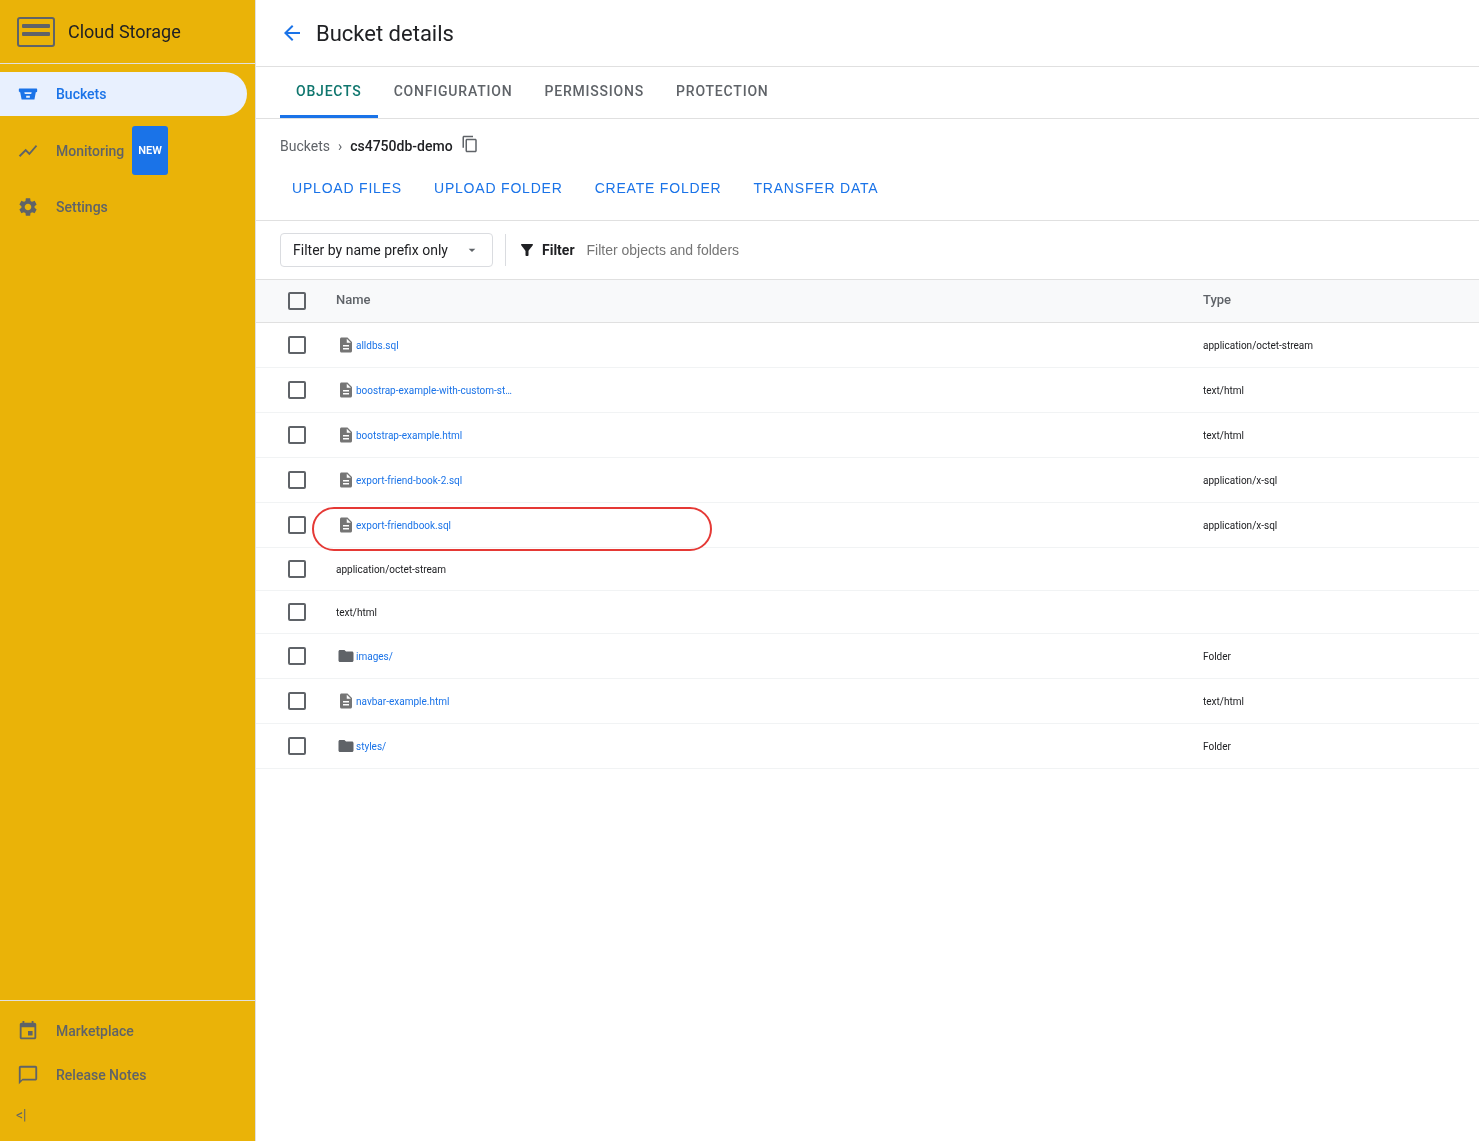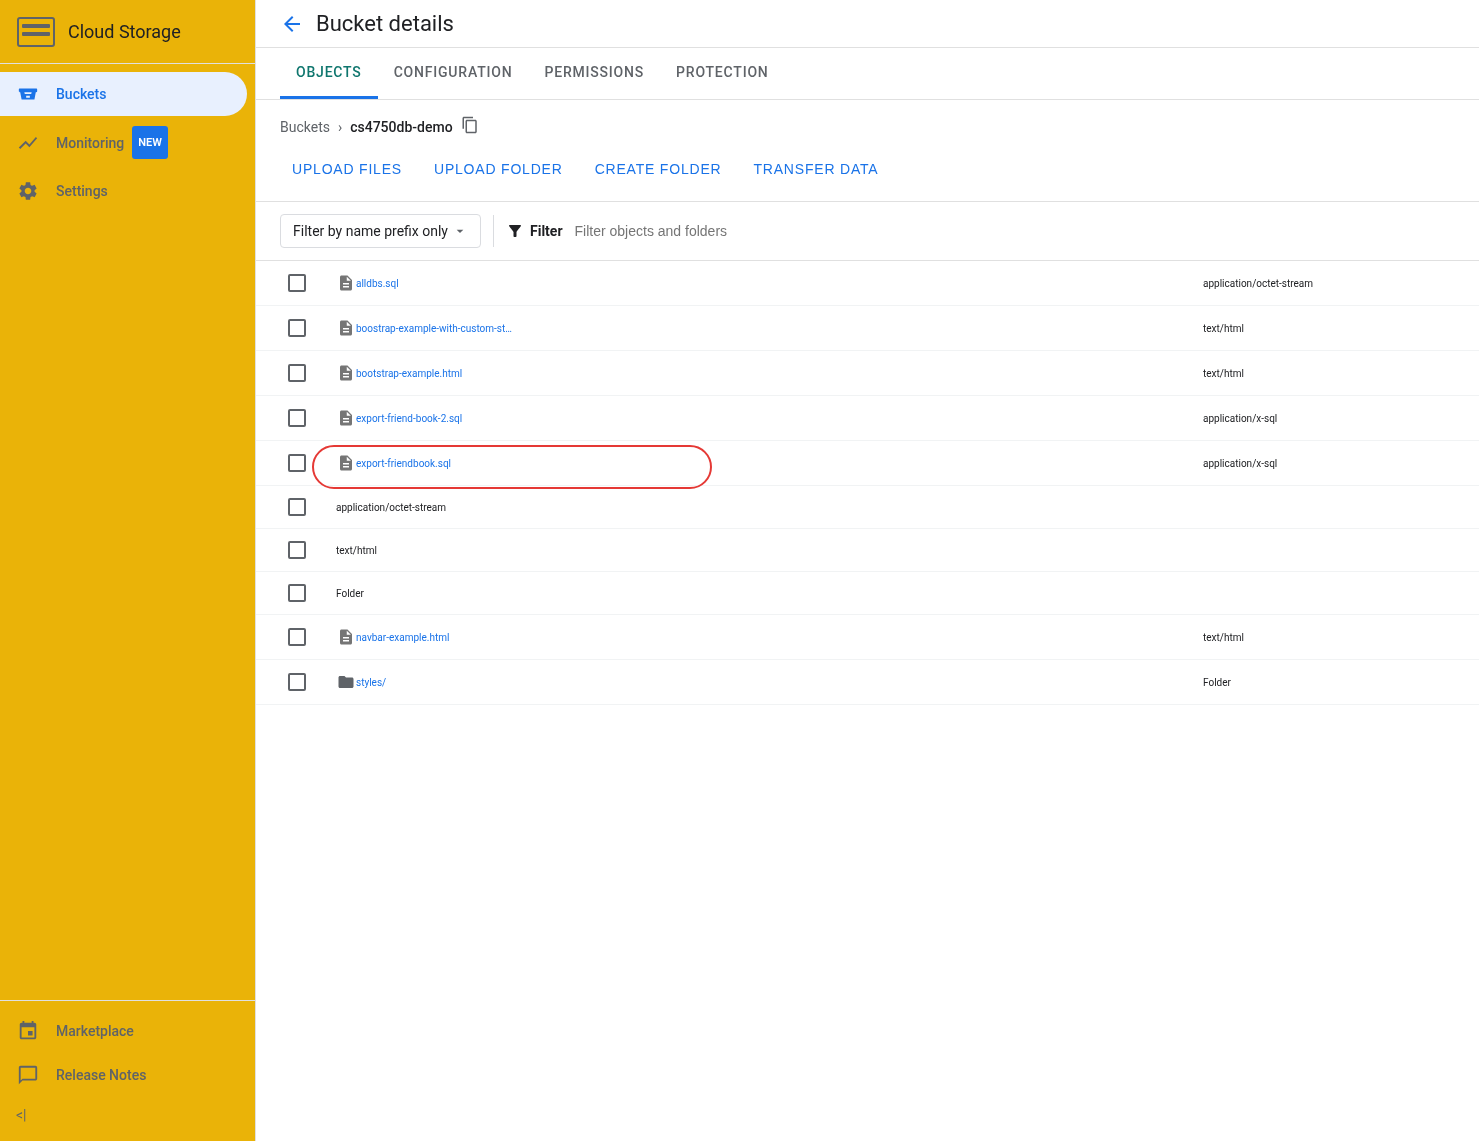--- a/index.html
+++ b/index.html
@@ -73,21 +73,21 @@
     .sidebar-item.active .sidebar-item-icon svg path,
     .sidebar-item.active .sidebar-item-icon svg rect {
       fill: #1a73e8;
     }
 
     .sidebar-badge {
       background: #1a73e8;
       color: #fff;
       font-size: 11px;
       font-weight: 600;
-      padding: 10px 6px;
+      padding: 18px 6px;
       border-radius: 3px;
       margin-left: 8px;
     }
 
     .sidebar-bottom {
       border-top: 1px solid #e0e0e0;
       padding: 8px 0;
     }
 
     .sidebar-collapse {
@@ -105,21 +105,21 @@
       display: flex;
       flex-direction: column;
       overflow: hidden;
     }
 
     #main-header {
       display: flex;
       align-items: center;
       padding: 16px 24px;
       border-bottom: 1px solid #e0e0e0;
-      height: 48px;
+      height: 67px;
     }
 
     .back-arrow {
       color: #1a73e8;
       font-size: 20px;
       margin-right: 12px;
       cursor: pointer;
       display: flex;
       align-items: center;
     }
@@ -208,21 +208,21 @@
       display: flex;
       align-items: center;
       padding: 12px 24px;
       gap: 12px;
       border-bottom: 1px solid #e0e0e0;
     }
 
     .filter-select {
       display: flex;
       align-items: center;
-      gap: 4px;
+      gap: 16px;
       padding: 8px 12px;
       border: 1px solid #dadce0;
       border-radius: 4px;
       cursor: pointer;
       font-size: 14px;
       color: #202124;
     }
 
     .filter-divider {
       width: 1px;
@@ -445,20 +445,27 @@
     <div class="filter-icon-btn">
       <svg width="18" height="18" viewBox="0 0 24 24">
         <path fill="#202124" d="M4.25 5.61C6.27 8.2 10 13 10 13v6c0 .55.45 1 1 1h2c.55 0 1-.45 1-1v-6s3.72-4.8 5.74-7.39C20.25 4.95 19.78 4 18.95 4H5.04c-.83 0-1.3.95-.79 1.61z"></path>
       </svg>
       <span>Filter</span>
     </div>
     <input class="filter-input" type="text" placeholder="Filter objects and folders" style="">
   </div>
 
   <div id="files-table">
+    <div class="table-header">
+      <div class="table-header-cell">
+        <div class="checkbox"></div>
+      </div>
+      <div class="table-header-cell">Name</div>
+      <div class="table-header-cell">Type</div>
+    </div>
 
     <div class="table-row">
       <div class="table-cell">
         <div class="checkbox"></div>
       </div>
       <div class="table-cell">
         <div class="file-icon">
           <svg width="18" height="20" viewBox="0 0 24 24">
               <path fill="#757575" d="M14 2H6c-1.1 0-1.99.9-1.99 2L4 20c0 1.1.89 2 1.99 2H18c1.1 0 2-.9 2-2V8l-6-6zm2 16H8v-2h8v2zm0-4H8v-2h8v2zm-3-5V3.5L18.5 9H13z"></path>
             </svg>
@@ -540,20 +547,28 @@
       <div class="table-cell">
         <div class="checkbox"></div>
       </div>
       <div class="table-cell">text/html</div>
     </div>
 
     <div class="table-row">
       <div class="table-cell">
         <div class="checkbox"></div>
       </div>
+      <div class="table-cell">
+        <div class="file-icon">
+          <svg width="20" height="18" viewBox="0 0 24 24">
+              <path fill="#5f6368" d="M10 4H4c-1.1 0-1.99.9-1.99 2L2 18c0 1.1.9 2 2 2h16c1.1 0 2-.9 2-2V8c0-1.1-.9-2-2-2h-8l-2-2z"></path>
+            </svg>
+        </div>
+        <a class="file-link">images/</a>
+      </div>
       <div class="table-cell">Folder</div>
     </div>
 
     <div class="table-row">
       <div class="table-cell">
         <div class="checkbox"></div>
       </div>
       <div class="table-cell">
         <div class="file-icon">
           <svg width="18" height="20" viewBox="0 0 24 24">

